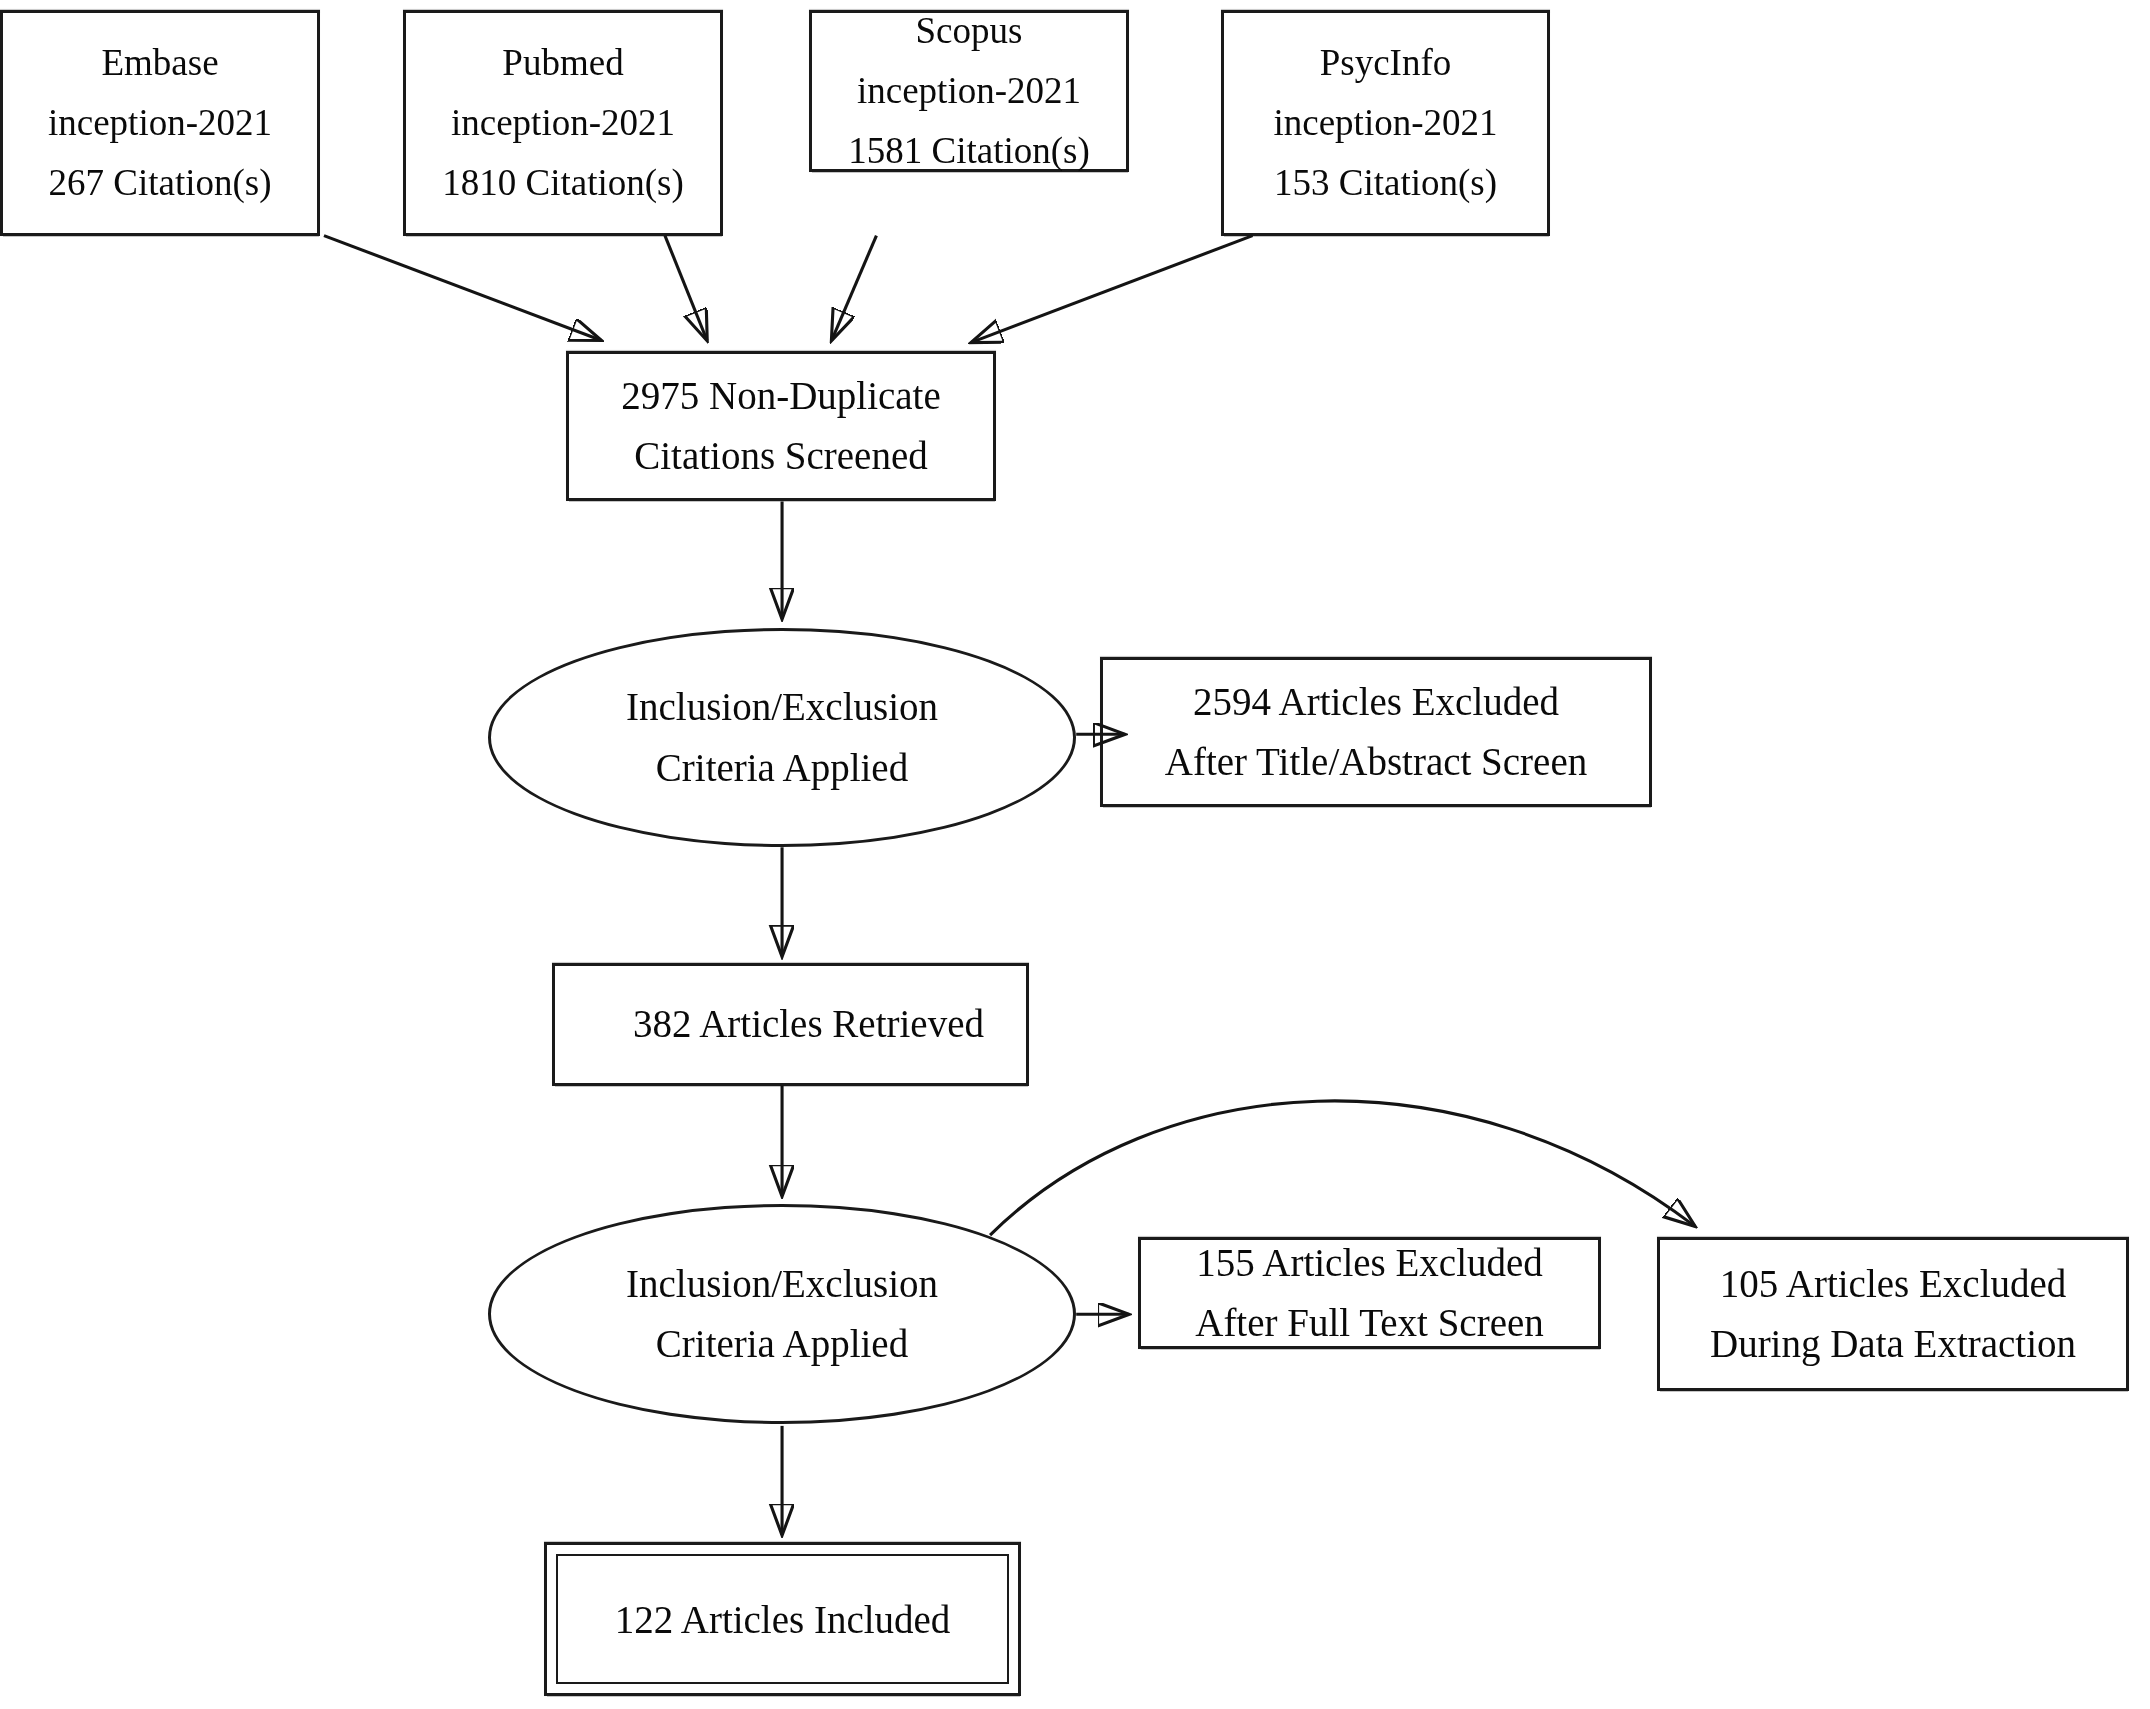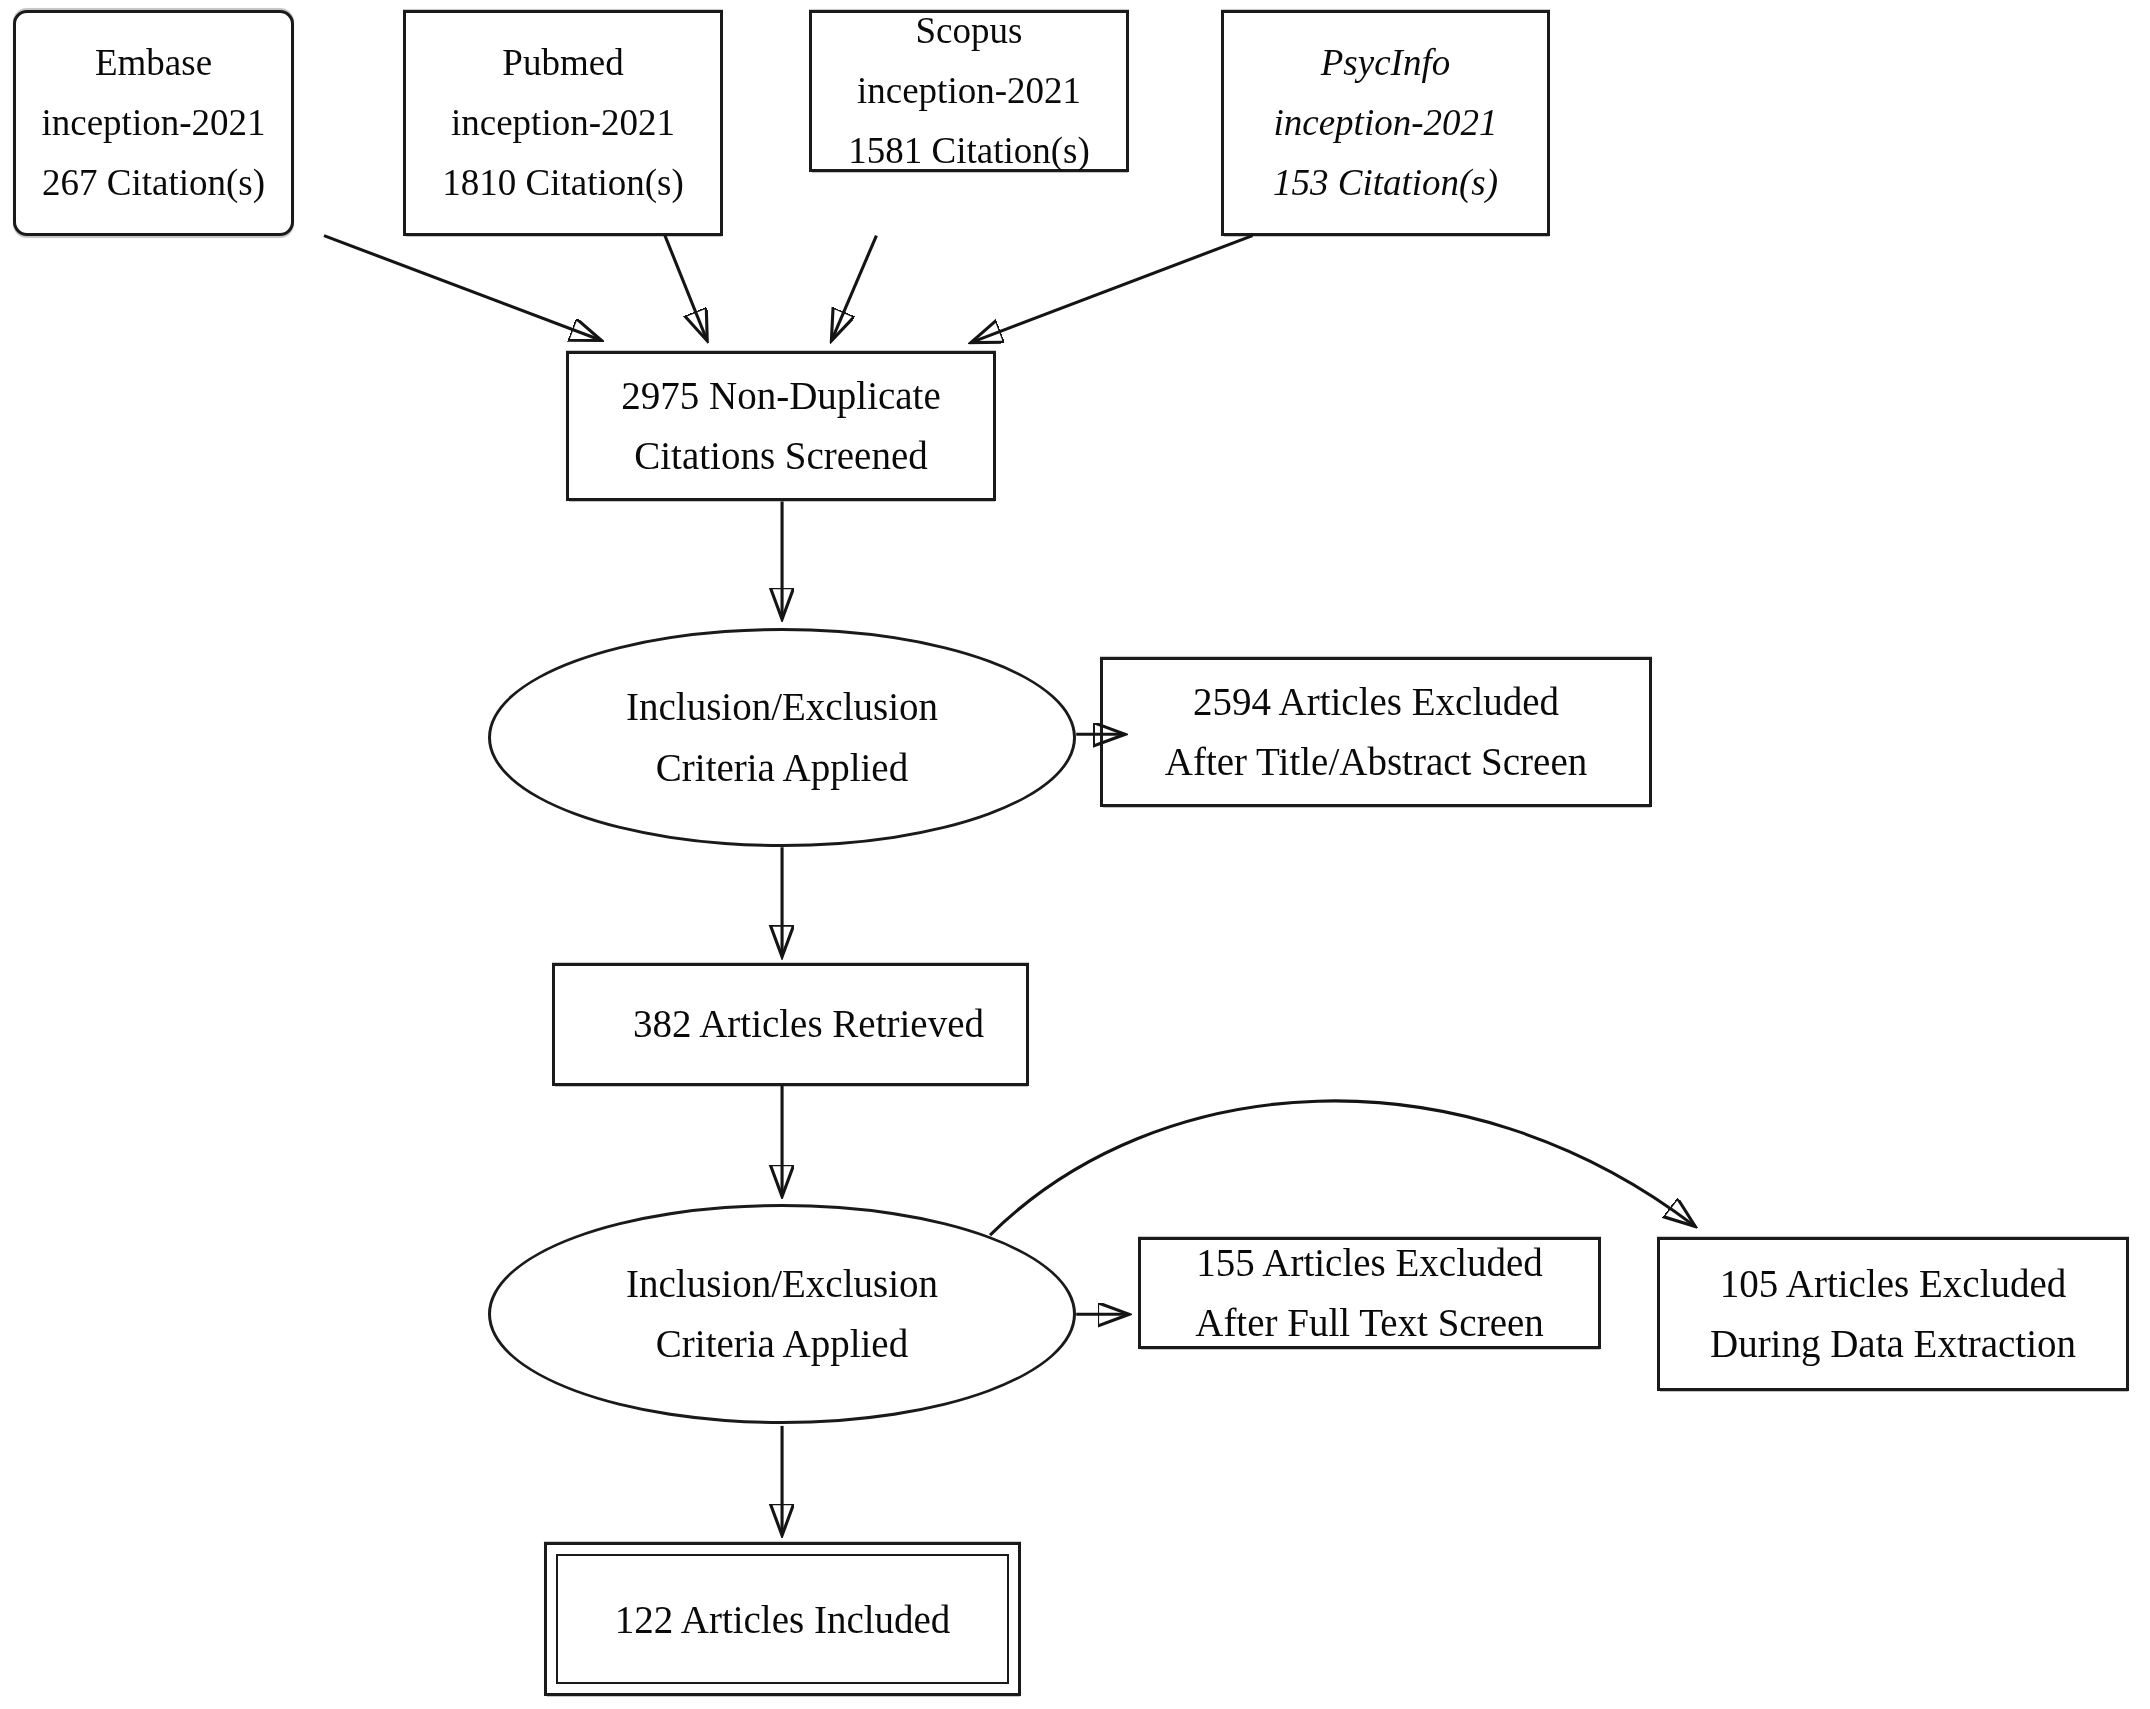--- a/index.html
+++ b/index.html
@@ -61,39 +61,39 @@
     stroke: #141414;
     stroke-width: 4.5;
     fill: none;
   }
 </style>
 </head>
 <body>
 
 <div class="canvas">
 
-  <div class="node src" style="left:13px; top:10.3px; width:281px; height:226px;border-radius:14px;">
+  <div class="node src" style="left:0; top:10.3px; width:320px; height:226px;">
     <div class="ln">Embase</div>
     <div class="ln">inception-2021</div>
     <div class="ln">267 Citation(s)</div>
   </div>
 
   <div class="node src" style="left:403px; top:10.3px; width:320px; height:226px;">
     <div class="ln">Pubmed</div>
     <div class="ln">inception-2021</div>
     <div class="ln">1810 Citation(s)</div>
   </div>
 
   <div class="node src" style="left:809px; top:10.3px; width:320px; height:162px;">
     <div class="ln">Scopus</div>
     <div class="ln">inception-2021</div>
     <div class="ln">1581 Citation(s)</div>
   </div>
 
-  <div class="node src" style="left:1221px; top:10.3px; width:329px; height:226px;font-style:italic;">
+  <div class="node src" style="left:1221px; top:10.3px; width:329px; height:226px;">
     <div class="ln">PsycInfo</div>
     <div class="ln">inception-2021</div>
     <div class="ln">153 Citation(s)</div>
   </div>
 
   <div class="node" style="left:566px; top:351px; width:430px; height:150px;">
     <div class="ln">2975 Non-Duplicate</div>
     <div class="ln">Citations Screened</div>
   </div>
 

